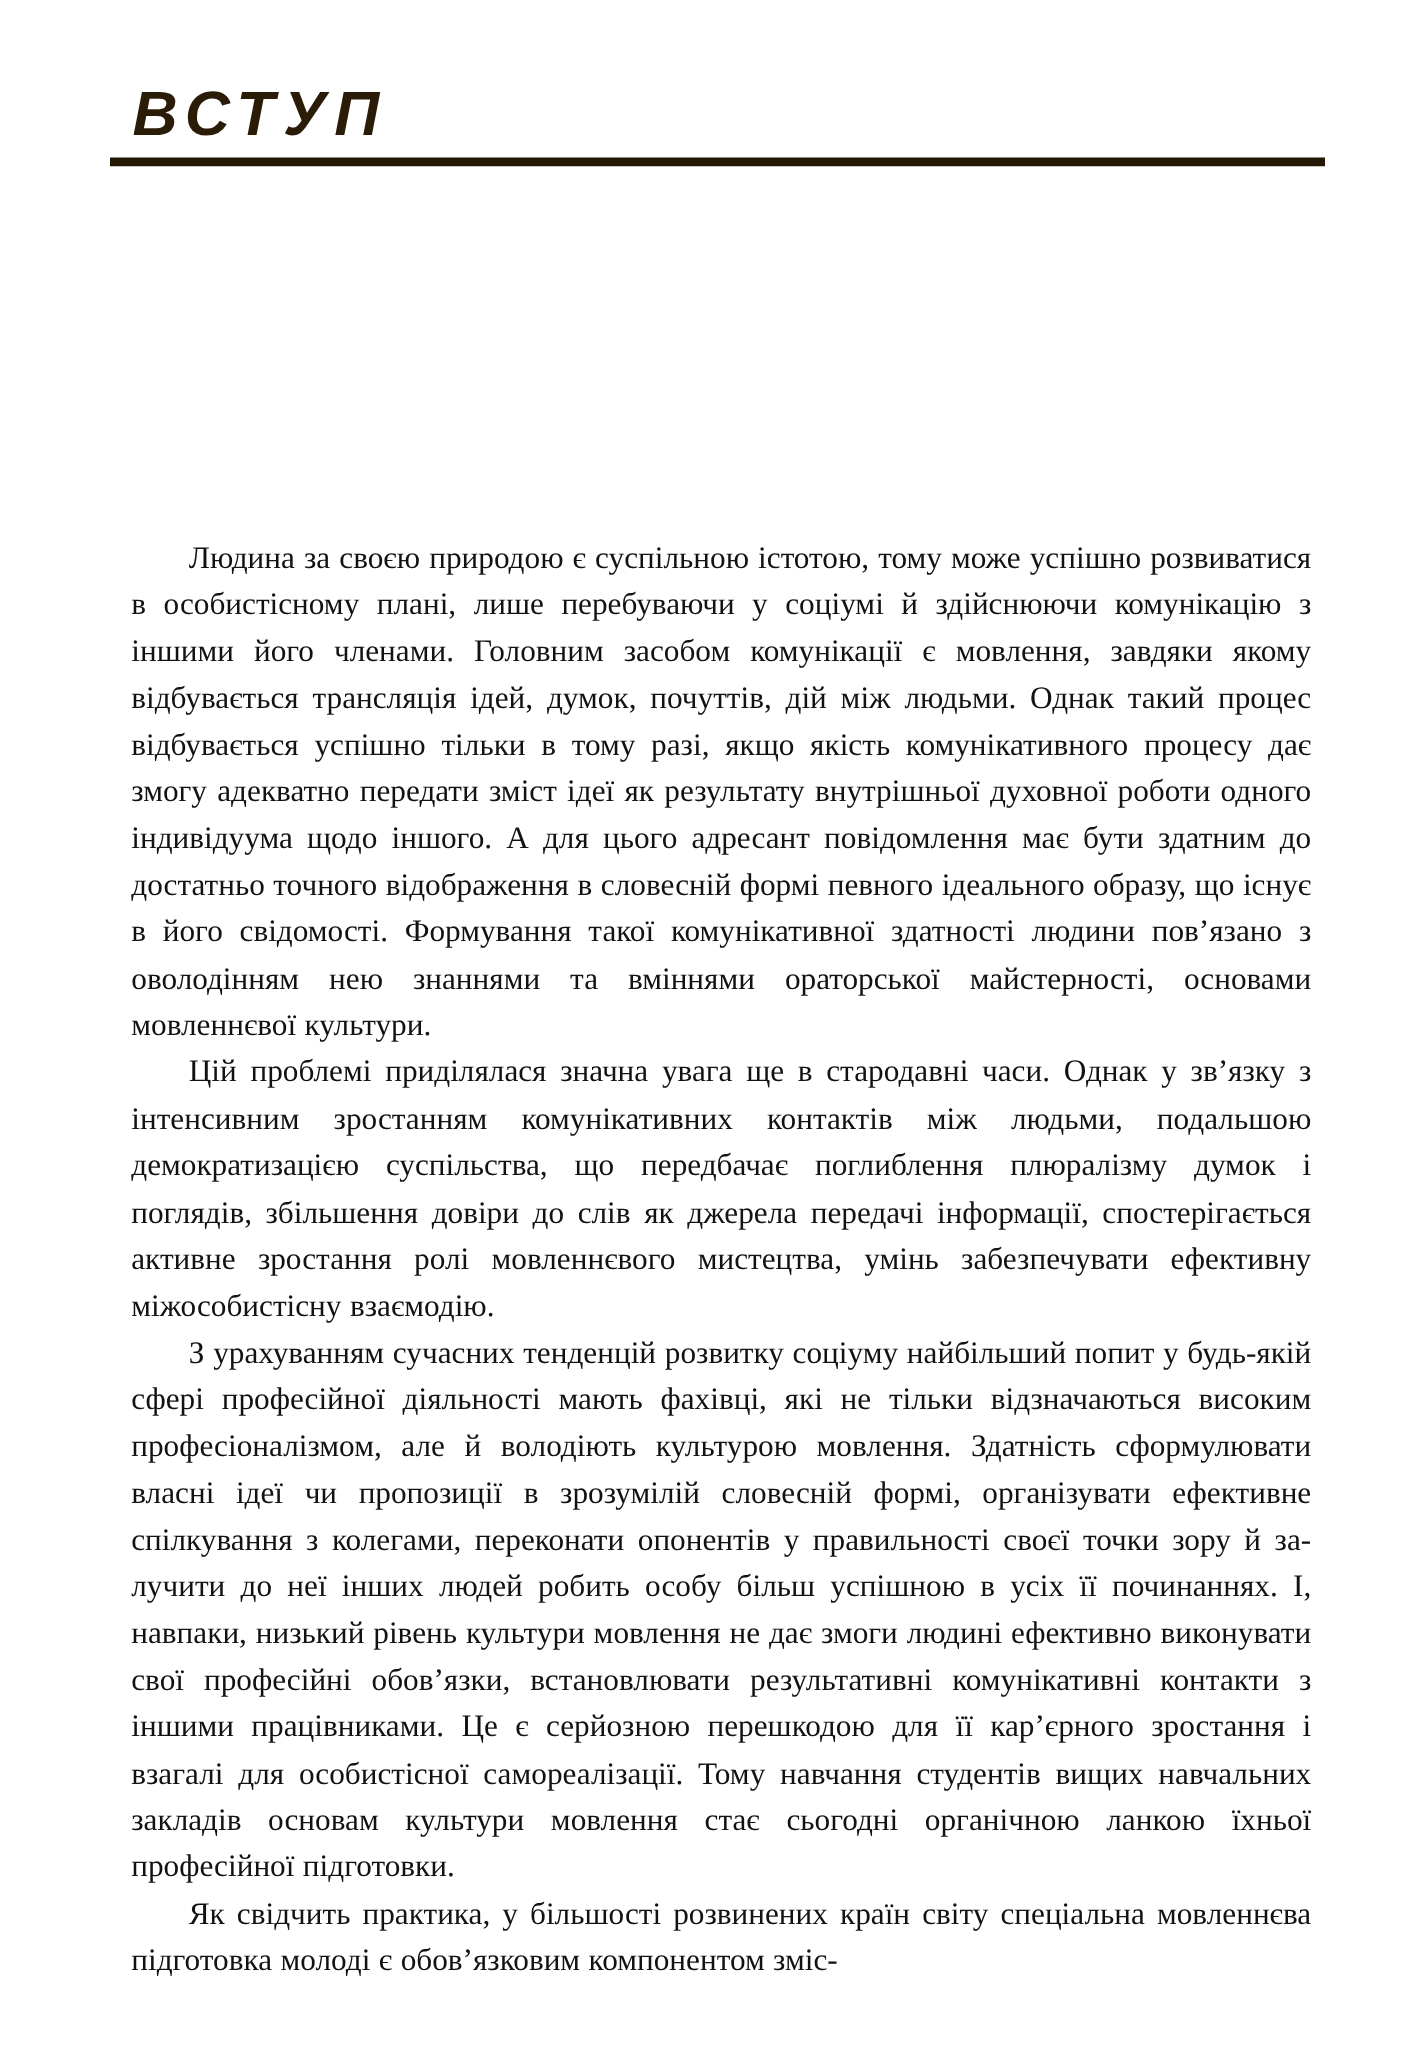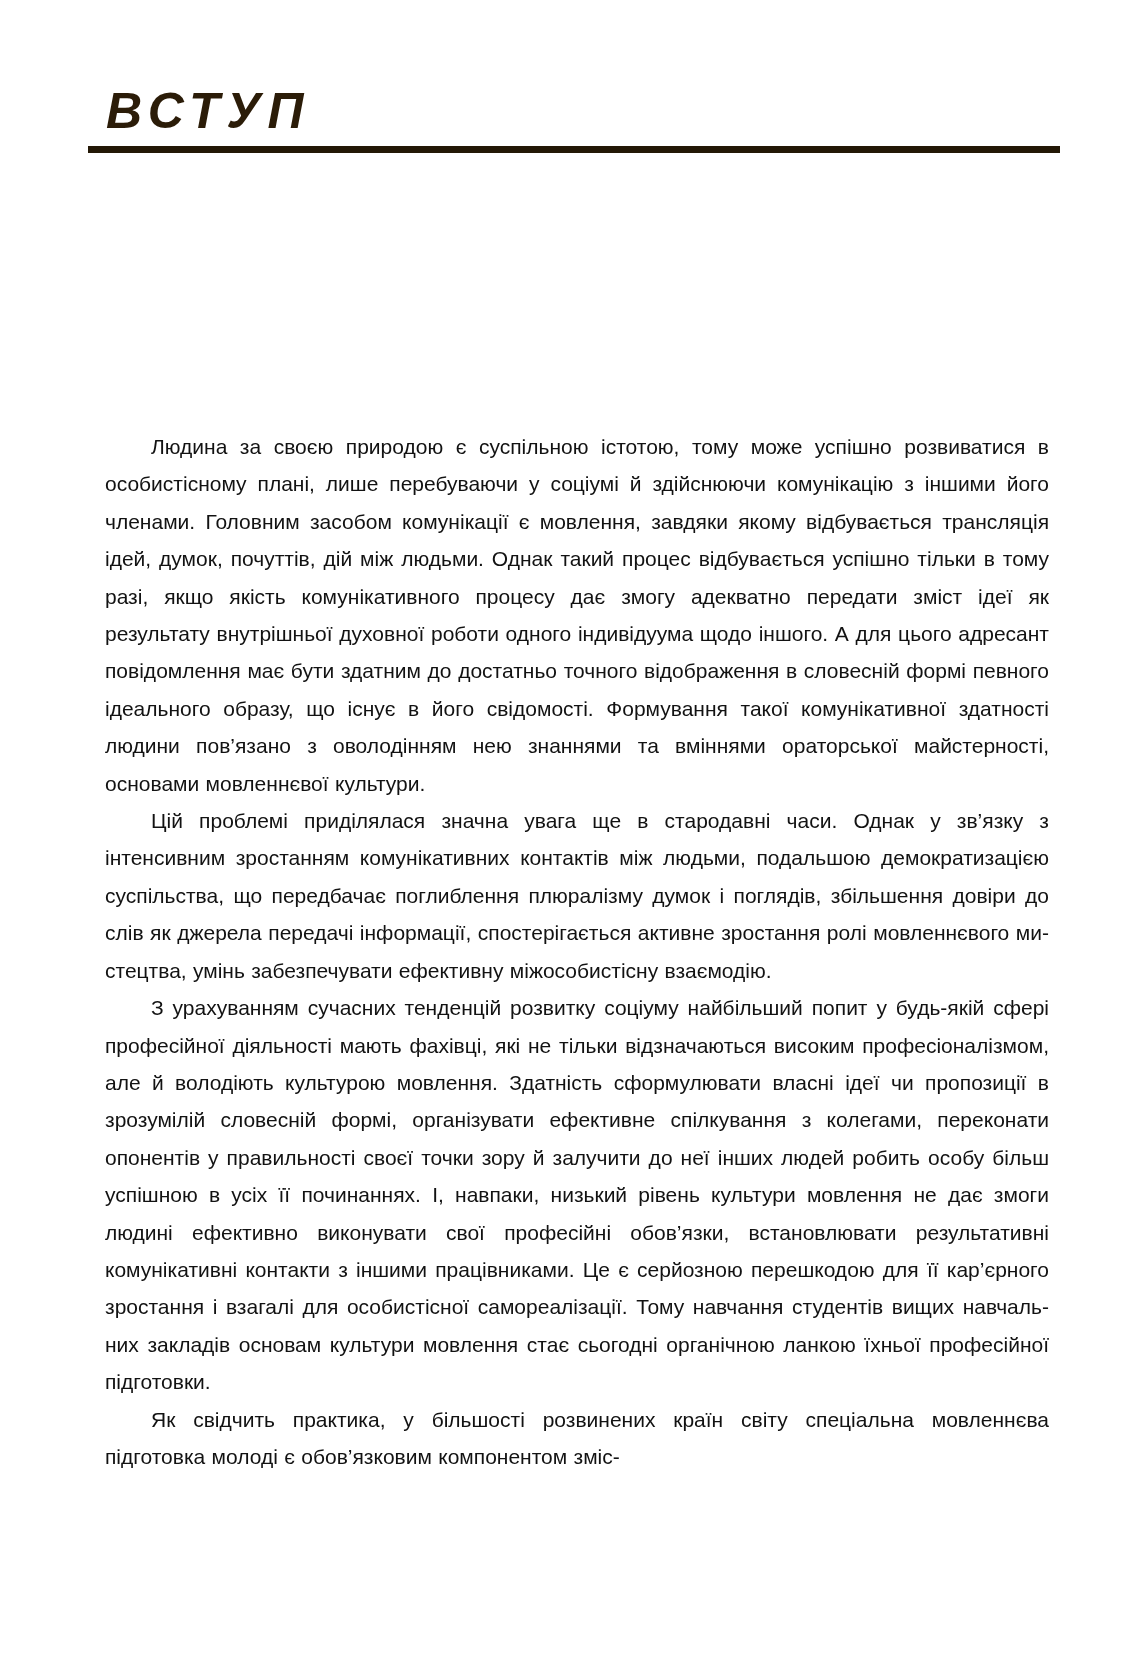--- a/index.html
+++ b/index.html
@@ -16,21 +16,20 @@
     overflow: hidden;
     box-sizing: border-box;
   }
 
   
   .heading-block {
     position: absolute;
     left: 88px;
     top: 62px;
     width: 972px;
-    margin-top: 20px;
   }
 
   .heading-title {
     font-family: "Liberation Sans", "DejaVu Sans", sans-serif;
     font-style: italic;
     font-weight: bold;
     font-size: 50px;
     line-height: 58px;
     letter-spacing: 7px;
     color: #2b1c08;
@@ -47,22 +46,22 @@
 
   
   .body-block {
     position: absolute;
     left: 105px;
     top: 428px;
     width: 944px;
   }
 
   .para {
-    font-family: Liberation Sans, sans-serif;
-    font-size: 21px;
+    font-family: Liberation Serif, serif;
+    font-size: 25px;
     line-height: 37.4px;
     color: #121212;
     text-align: justify;
     text-justify: inter-word;
     margin: 0;
     text-indent: 46px;
     hyphens: manual;
     word-spacing: 0.5px;
   }
 

